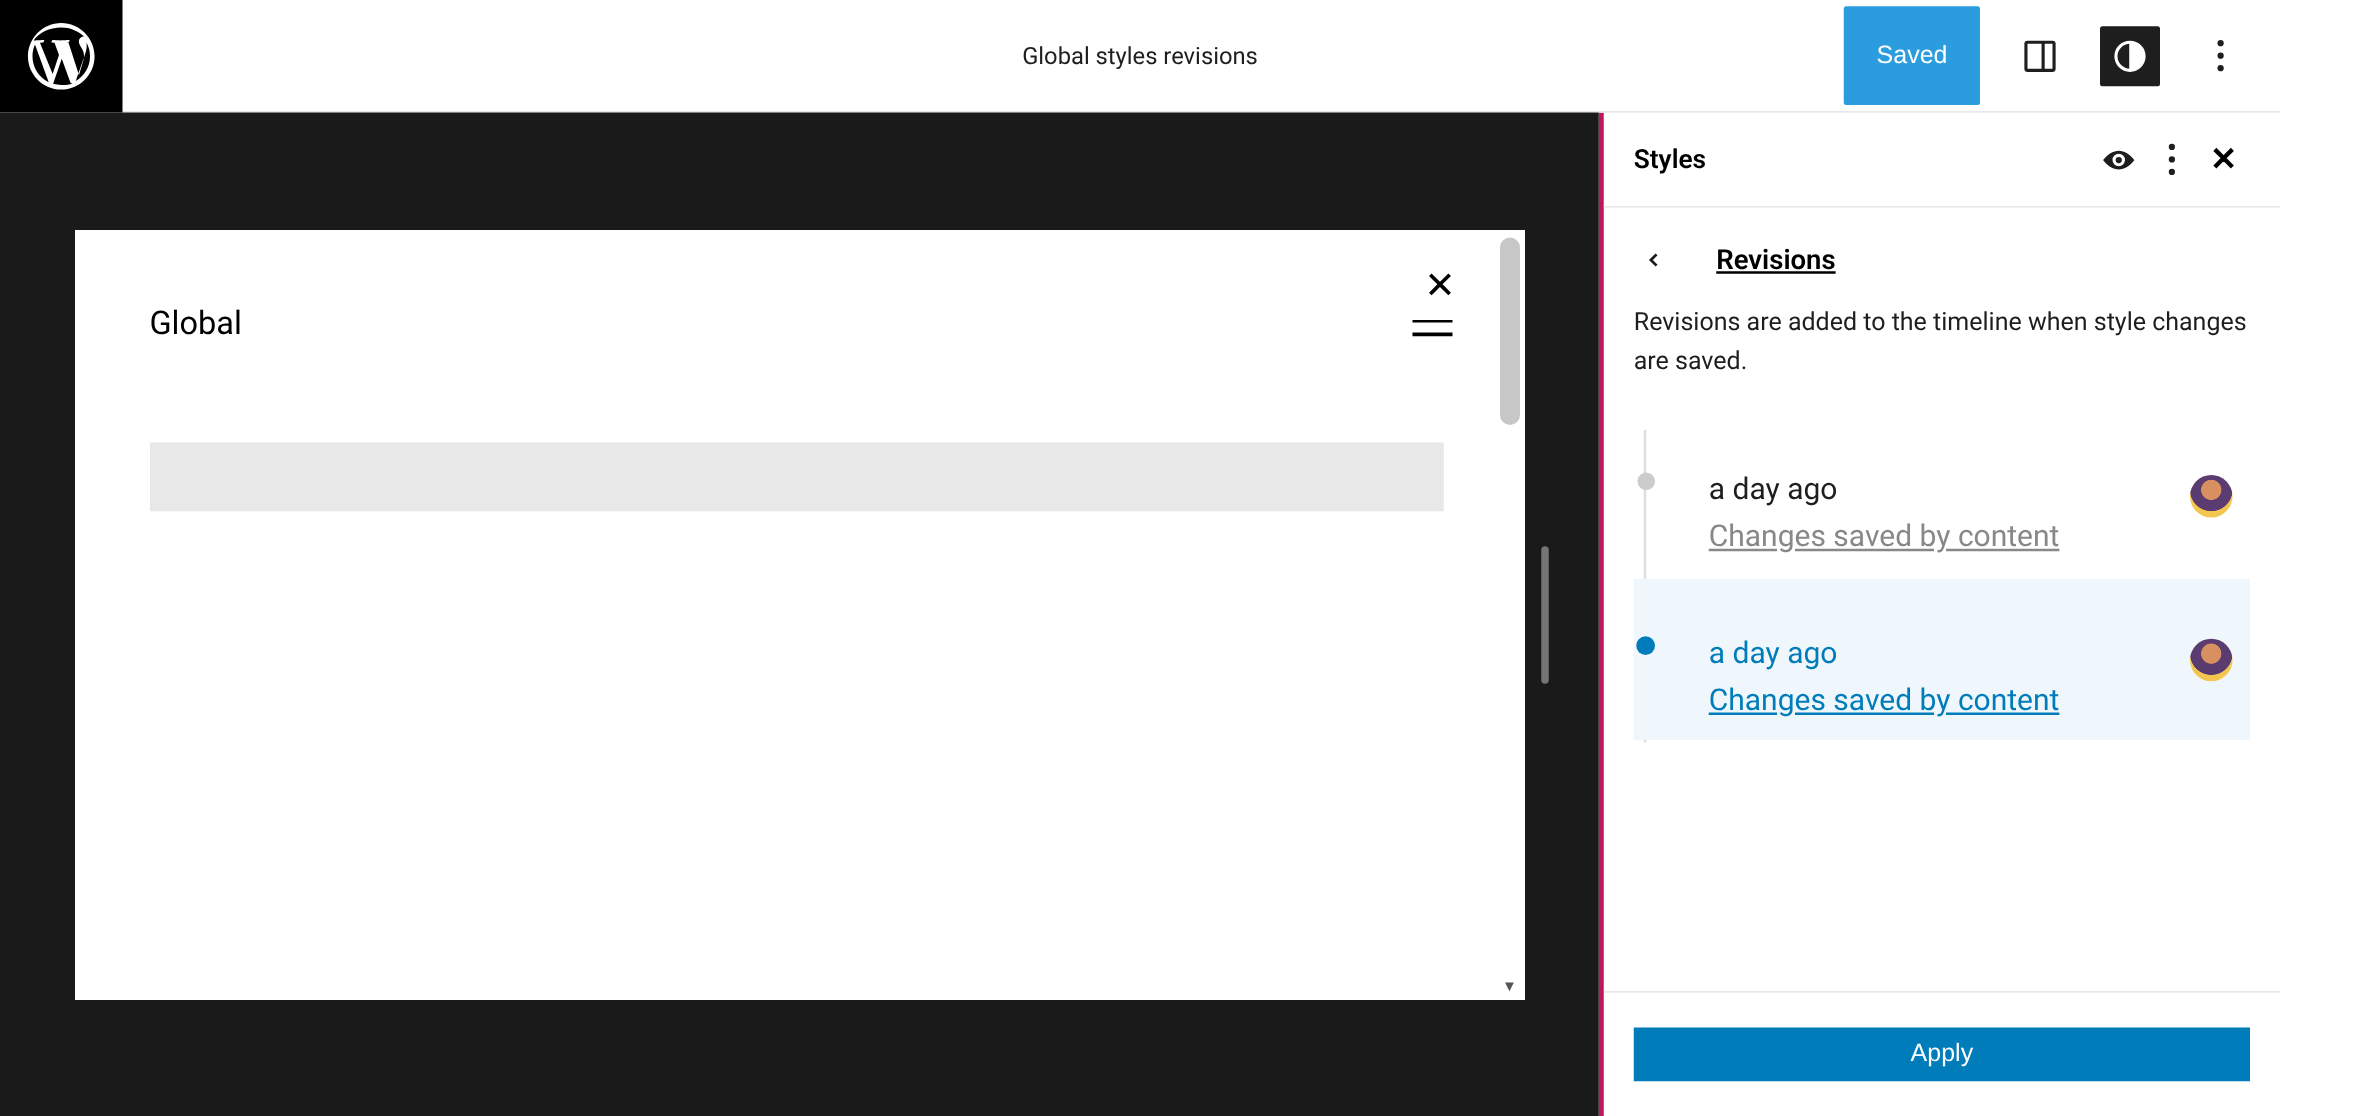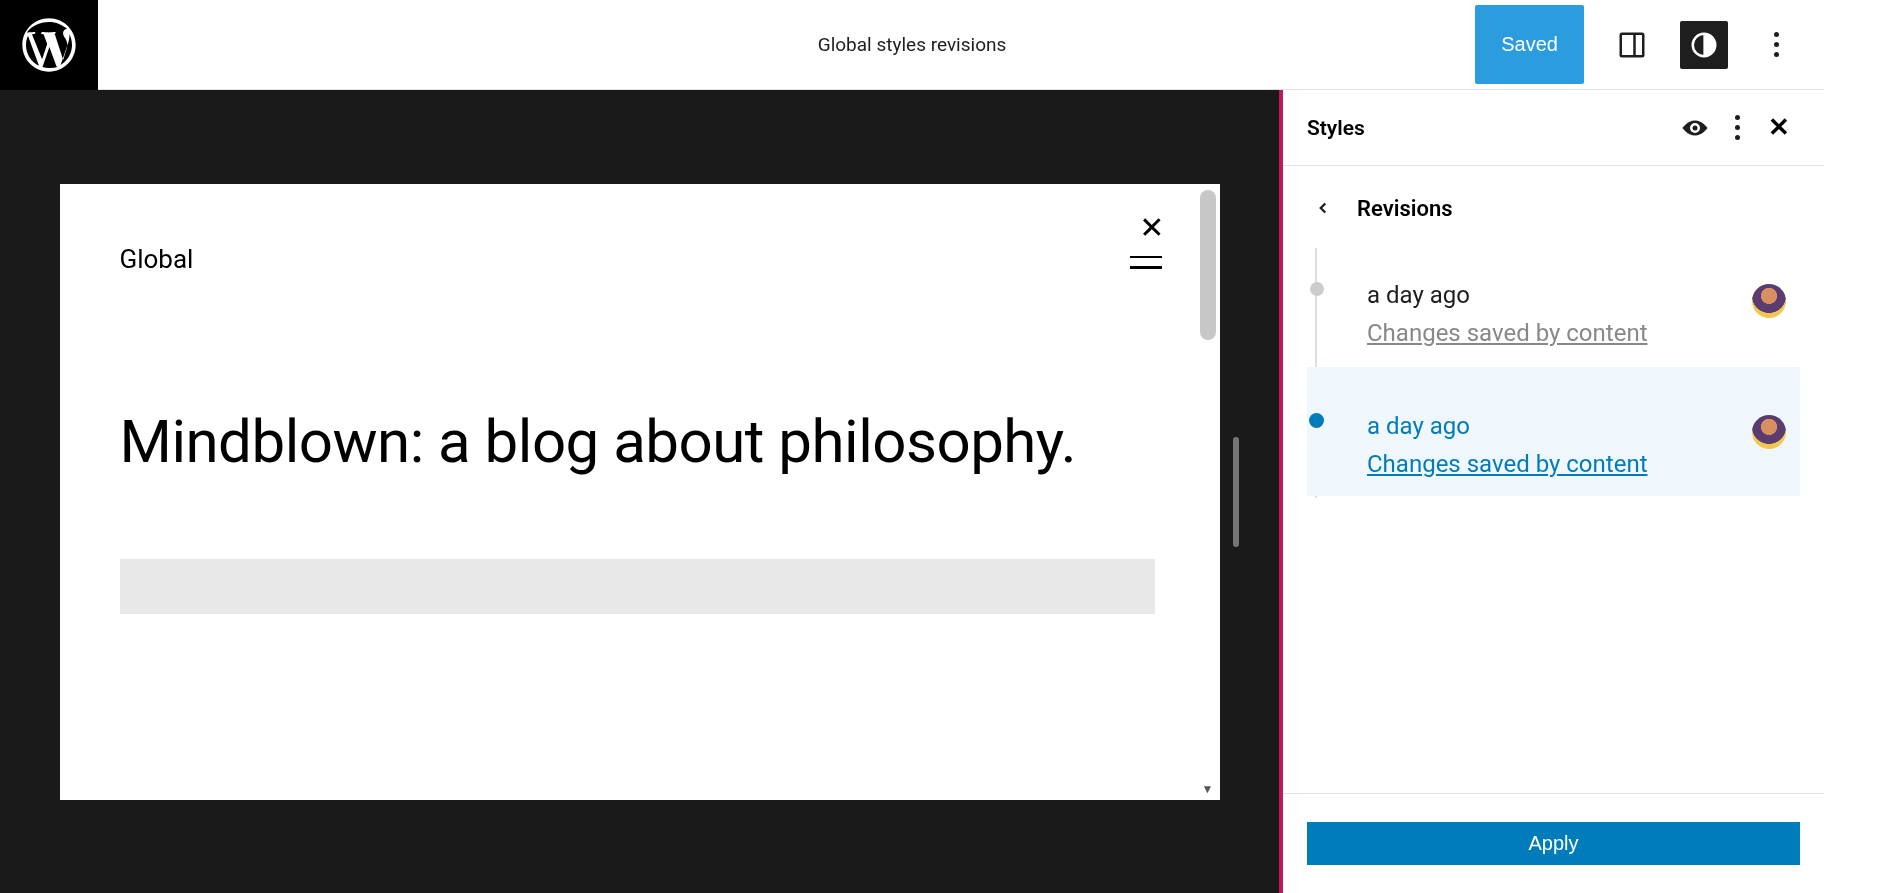--- a/index.html
+++ b/index.html
@@ -89,21 +89,21 @@
     }
     .sidebar-head {
       height:76px; display:flex; align-items:center; padding:0 24px;
       border-bottom:1px solid #e0e0e0;
     }
     .sidebar-head h2 { font-size:21px; font-weight:600; }
     .sidebar-head .sp { flex:1; }
     .sidebar-head .icon-btn{width:42px;height:42px;}
     .close-x { font-size:26px; font-weight:600;}
 
-    .crumb-row { padding:26px 24px 12px; display:flex; align-items:center; gap:18px; }
+    .crumb-row { padding:26px 24px 12px; display:flex; align-items:center; gap:34px;text-decoration:underline; }
     .crumb-row span.lbl { font-size:22px; font-weight:600; }
 
     .desc { padding:6px 24px 28px; font-size:20px; color:#1e1e1e; line-height:1.55; }
 
     .timeline { padding:0 24px; position:relative; }
     .timeline-line{ position:absolute; left:32px; top:12px; bottom:0px; width:2px; background:#ddd;}
     .rev-item { position:relative; padding:18px 12px 18px 60px; margin-bottom:2px; cursor:pointer;}
     .rev-dot { position:absolute; left:3px; top:46px; width:14px; height:14px; border-radius:50%; background:#ccc;}
     .rev-item.selected { background:#f0f7fc; }
     .rev-item.selected .rev-dot { background:#007cba; left:2px; width:15px; height:15px;}
@@ -162,21 +162,20 @@
   <div class="main">
     <div class="canvas-area">
       <div class="resize-handle rh-left"></div>
       <div class="preview">
         <span class="close-inner">✕</span>
         <div class="site-title">Global</div>
         <div class="hamburger">
             <span></span>
             <span></span>
           </div>
-        <h1 class="blog-h">Mindblown: a blog about philosophy.</h1>
         <div class="img-placeholder"></div>
         <div class="preview-scrollbar"></div>
         <div class="preview-scroll-arrow">▼</div>
       </div>
       <div class="resize-handle rh-right"></div>
     </div>
 
     <div class="sidebar">
       <div class="sidebar-head">
         <h2>Styles</h2>
@@ -201,20 +200,21 @@
 
       <div class="crumb-row">
         <button class="icon-btn" style="width:32px;height:32px">
           <svg width="18" height="18" viewBox="0 0 24 24" fill="none" stroke="#1e1e1e" stroke-width="3">
               <polyline points="15 18 9 12 15 6"></polyline>
             </svg>
         </button>
         <span class="lbl">Revisions</span>
       </div>
 
+      <div class="desc">Revisions are added to the timeline when style changes are saved.</div>
 
       <div class="timeline">
         <div class="timeline-line"></div>
         <div class="rev-item">
           <div class="rev-dot"></div>
           <div class="rev-time">a day ago</div>
           <div class="rev-changes">Changes saved by content</div>
           <div class="avatar"></div>
         </div>
         <div class="rev-item selected">

